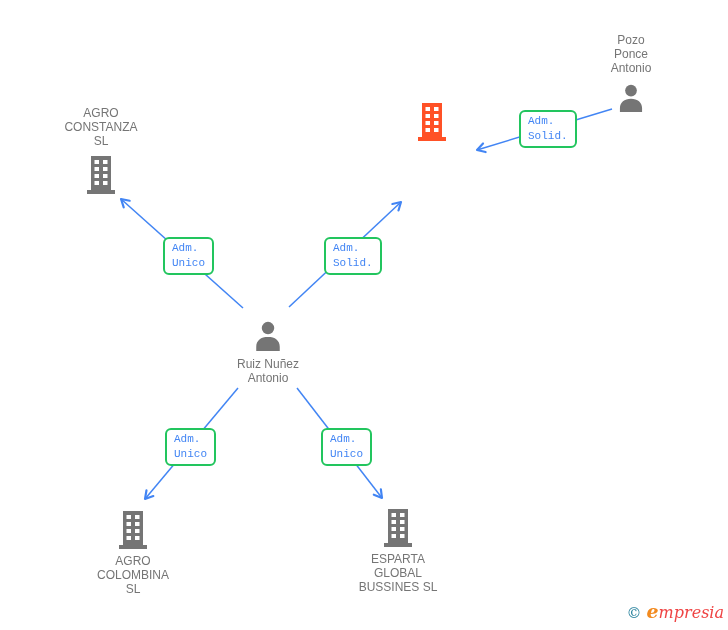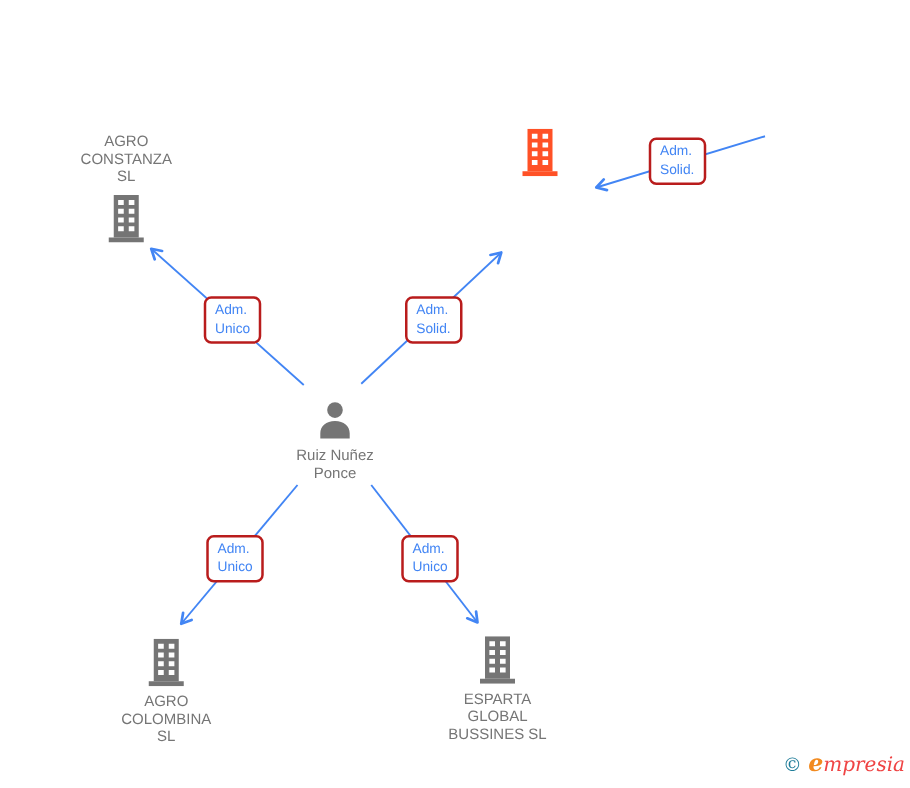--- a/index.html
+++ b/index.html
@@ -29,28 +29,29 @@
     font-weight:bold;
     color:#636363;
   }
   .node-icon{display:block;}
   .icon-gap-top{margin-top:8px;}
   .icon-gap-top-lg{margin-top:10px;}
   .label-gap-top{margin-top:5px;}
   .edge-label{
     position:absolute;
     background:#ffffff;
-    border:2px solid #b91c1c;
+    border:2px solid #22c55e;
     border-radius:6px;
     color:#4285f4;
     font-size:11px;line-height:15px;
     padding:2px 7px;
     white-space:pre-line;
     text-align:left;
     cursor:pointer;
+    font-family:Liberation Mono, monospace;
   }
   .brand{
     position:absolute;
     right:4px;top:600px;
     font-family:"DejaVu Serif",serif;
     font-style:italic;
     font-size:16px;
     cursor:pointer;
     user-select:none;
   }
@@ -69,20 +70,29 @@
         <path d="M1.5,1.5 L7.5,5 L1.5,8.5" fill="none" stroke="#4285f4" stroke-width="1.7" stroke-linecap="round" stroke-linejoin="round"></path>
       </marker>
     </defs>
     <line x1="243" y1="308" x2="121" y2="199" stroke="#4285f4" stroke-width="1.5" marker-end="url(#arrow)"></line>
     <line x1="289" y1="307" x2="401" y2="202" stroke="#4285f4" stroke-width="1.5" marker-end="url(#arrow)"></line>
     <line x1="612" y1="109" x2="477" y2="150" stroke="#4285f4" stroke-width="1.5" marker-end="url(#arrow)"></line>
     <line x1="238" y1="388" x2="145" y2="499" stroke="#4285f4" stroke-width="1.5" marker-end="url(#arrow)"></line>
     <line x1="297" y1="388" x2="382" y2="498" stroke="#4285f4" stroke-width="1.5" marker-end="url(#arrow)"></line>
   </svg>
 
+  <div class="node" style="left:576px;top:33px;width:110px;">
+    <div class="node-label">Pozo
+Ponce
+Antonio</div>
+    <svg class="node-icon icon-gap-top" width="32" height="30" viewBox="0 0 24 22">
+      <circle cx="12" cy="5.4" r="4.4" fill="#757575"></circle>
+      <path d="M12 11.5 c-5 0 -8.3 2.8 -8.3 7 V21.5 h16.6 v-3 c0 -4.2 -3.3 -7 -8.3 -7 z" fill="#757575"></path>
+    </svg>
+  </div>
 
   <div class="node" style="left:41px;top:106px;width:120px;">
     <div class="node-label">AGRO
 CONSTANZA
 SL</div>
     <svg class="node-icon icon-gap-top" width="32" height="38" viewBox="0 0 32 38">
       <rect x="2" y="34" width="28" height="4" fill="#757575"></rect>
       <rect x="6" y="0" width="20" height="34" fill="#757575"></rect>
       <g fill="#ffffff">
         <rect x="9.5" y="4" width="4.5" height="4"></rect>
@@ -113,21 +123,21 @@
       </g>
     </svg>
   </div>
 
   <div class="node" style="left:213px;top:320px;width:110px;">
     <svg class="node-icon" width="34" height="32" viewBox="0 0 24 22">
       <circle cx="12" cy="5.4" r="4.4" fill="#757575"></circle>
       <path d="M12 11.5 c-5 0 -8.3 2.8 -8.3 7 V21.5 h16.6 v-3 c0 -4.2 -3.3 -7 -8.3 -7 z" fill="#757575"></path>
     </svg>
     <div class="node-label label-gap-top">Ruiz Nuñez
-Ponce</div>
+Antonio</div>
   </div>
 
   <div class="node" style="left:73px;top:511px;width:120px;">
     <svg class="node-icon" width="32" height="38" viewBox="0 0 32 38">
       <rect x="2" y="34" width="28" height="4" fill="#757575"></rect>
       <rect x="6" y="0" width="20" height="34" fill="#757575"></rect>
       <g fill="#ffffff">
         <rect x="9.5" y="4" width="4.5" height="4"></rect>
           <rect x="18" y="4" width="4.5" height="4"></rect>
         <rect x="9.5" y="11" width="4.5" height="4"></rect>

